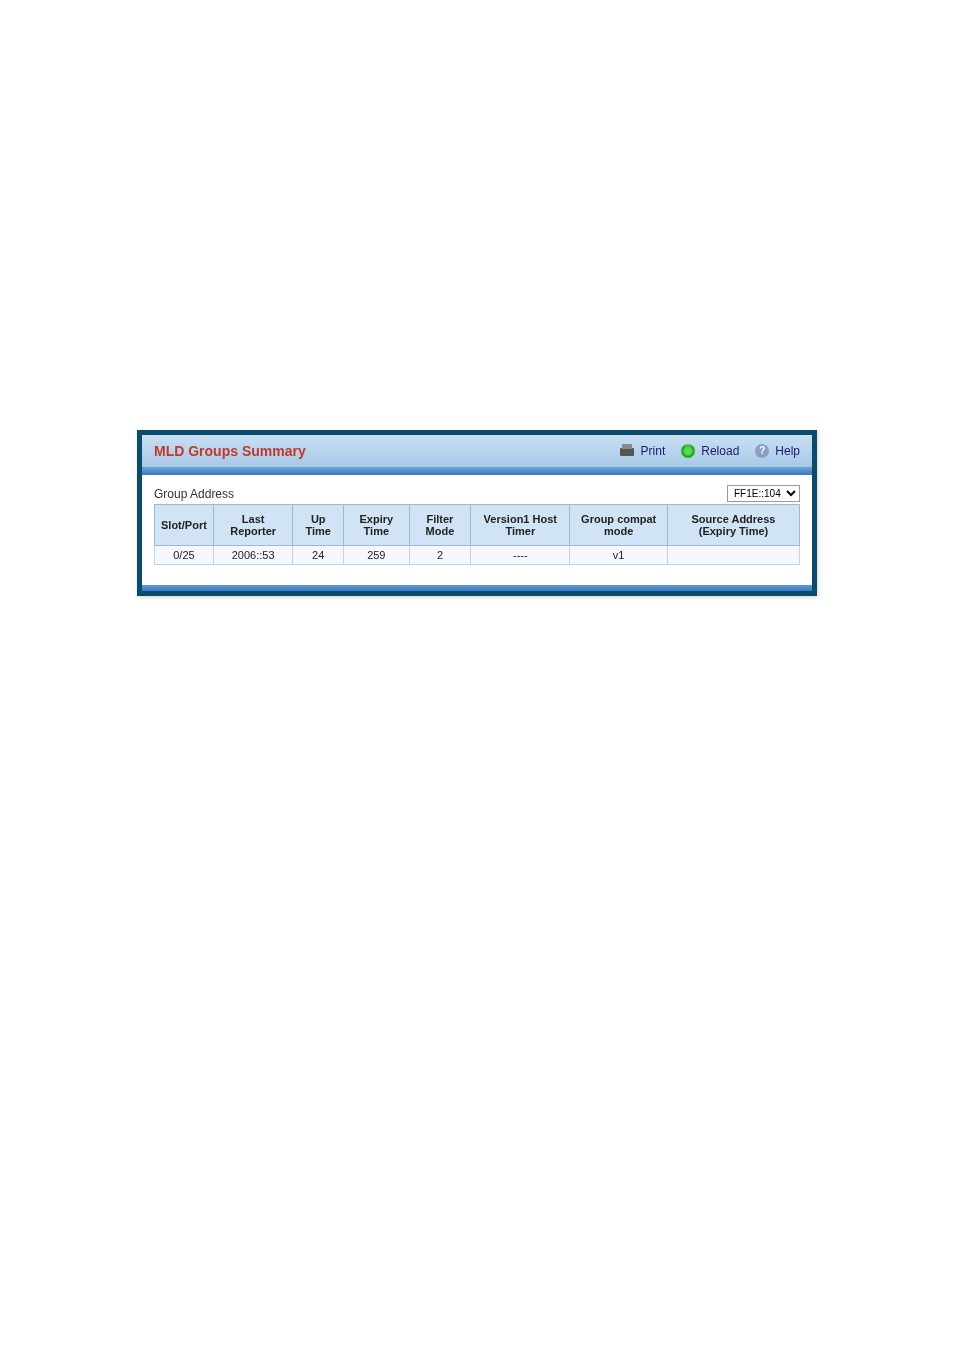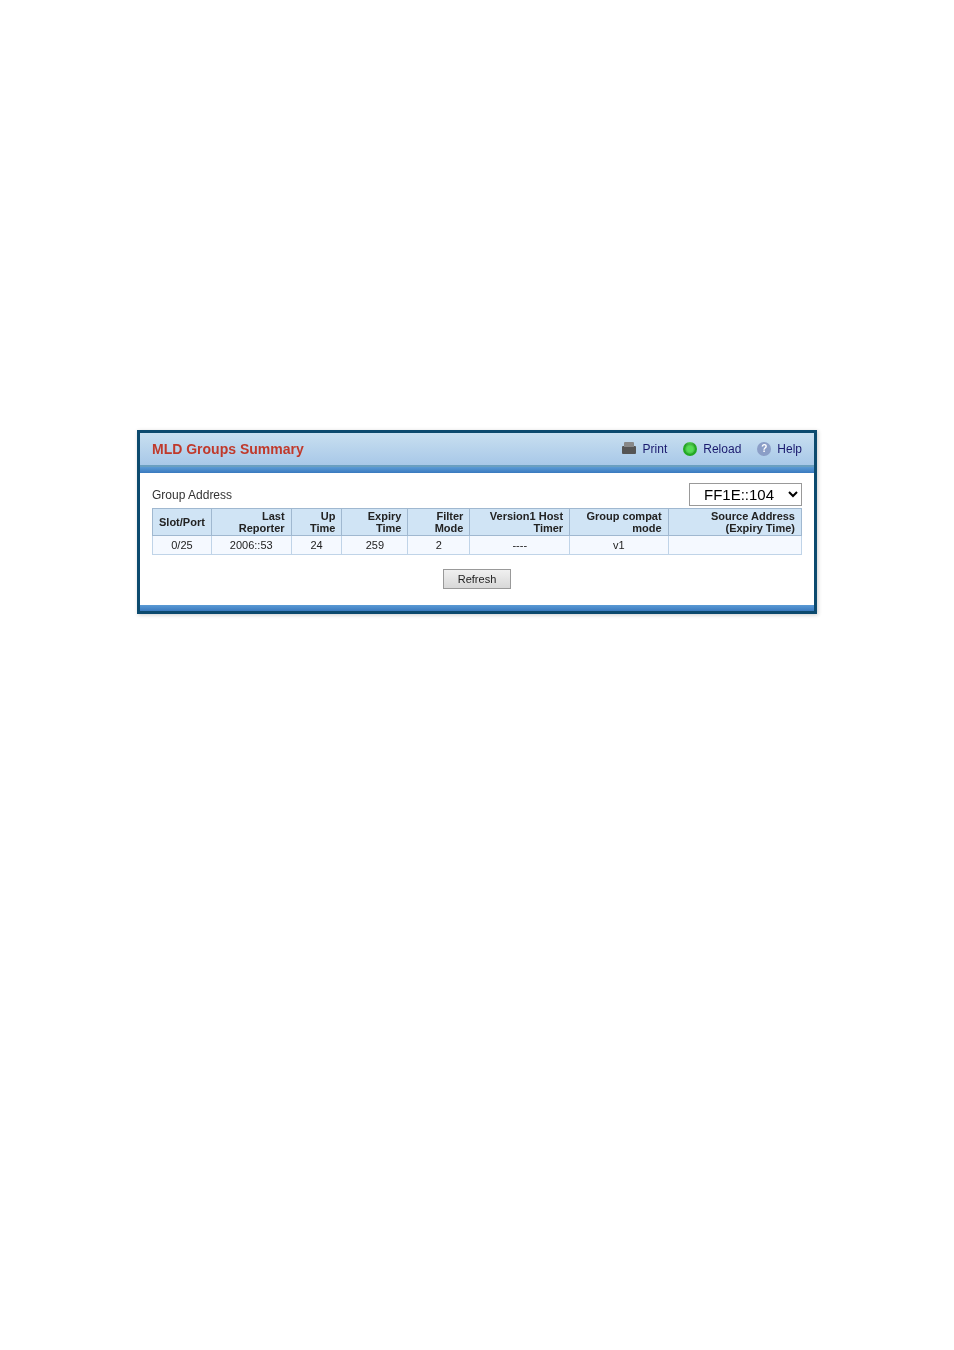--- a/index.html
+++ b/index.html
@@ -15,21 +15,21 @@
       width: 954px;
       height: 1350px;
       display: flex;
       align-items: flex-start;
       justify-content: center;
       padding-top: 430px;
     }
 
     .panel {
       width: 680px;
-      border: 3px solid #0c4a6e;
+      border: 5px solid #0c4a6e;
       background: #ffffff;
       box-shadow: 1px 1px 4px rgba(0,0,0,0.2);
     }
 
     
     .panel-header {
       background: linear-gradient(to bottom, #c8dff0, #a8c8e8);
       padding: 8px 12px;
       display: flex;
       align-items: center;
@@ -77,38 +77,38 @@
       justify-content: space-between;
       margin-bottom: 2px;
     }
 
     .group-address-label {
       font-size: 12px;
       color: #333;
     }
 
     .group-address-select {
-      font-size: 15px;
-      padding: 1px 10px;
+      font-size: 10px;
+      padding: 1px 2px;
       border: 1px solid #999;
       background: #fff;
     }
 
     
     .data-table {
       width: 100%;
       border-collapse: collapse;
       margin-bottom: 10px;
     }
 
     .data-table th {
       background: #d0e4f5;
       border: 1px solid #a0b8d0;
-      padding: 1px 6px;
-      text-align: right;
+      padding: 8px 6px;
+      text-align: center;
       font-size: 11px;
       font-weight: bold;
       color: #222;
     }
 
     .data-table td {
       border: 1px solid #c0d4e8;
       padding: 3px 13px;
       text-align: center;
       font-size: 11px;
@@ -244,22 +244,19 @@
               <td>24</td>
               <td>259</td>
               <td>2</td>
               <td>----</td>
               <td>v1</td>
               <td></td>
             </tr>
           </tbody>
       </table>
 
-      <div class="refresh-row">
-        <button class="refresh-button">Refresh</button>
-      </div>
 
     </div>
 
     <div class="bottom-bar"></div>
 
   </div>
 </div>
 
 </body></html>

